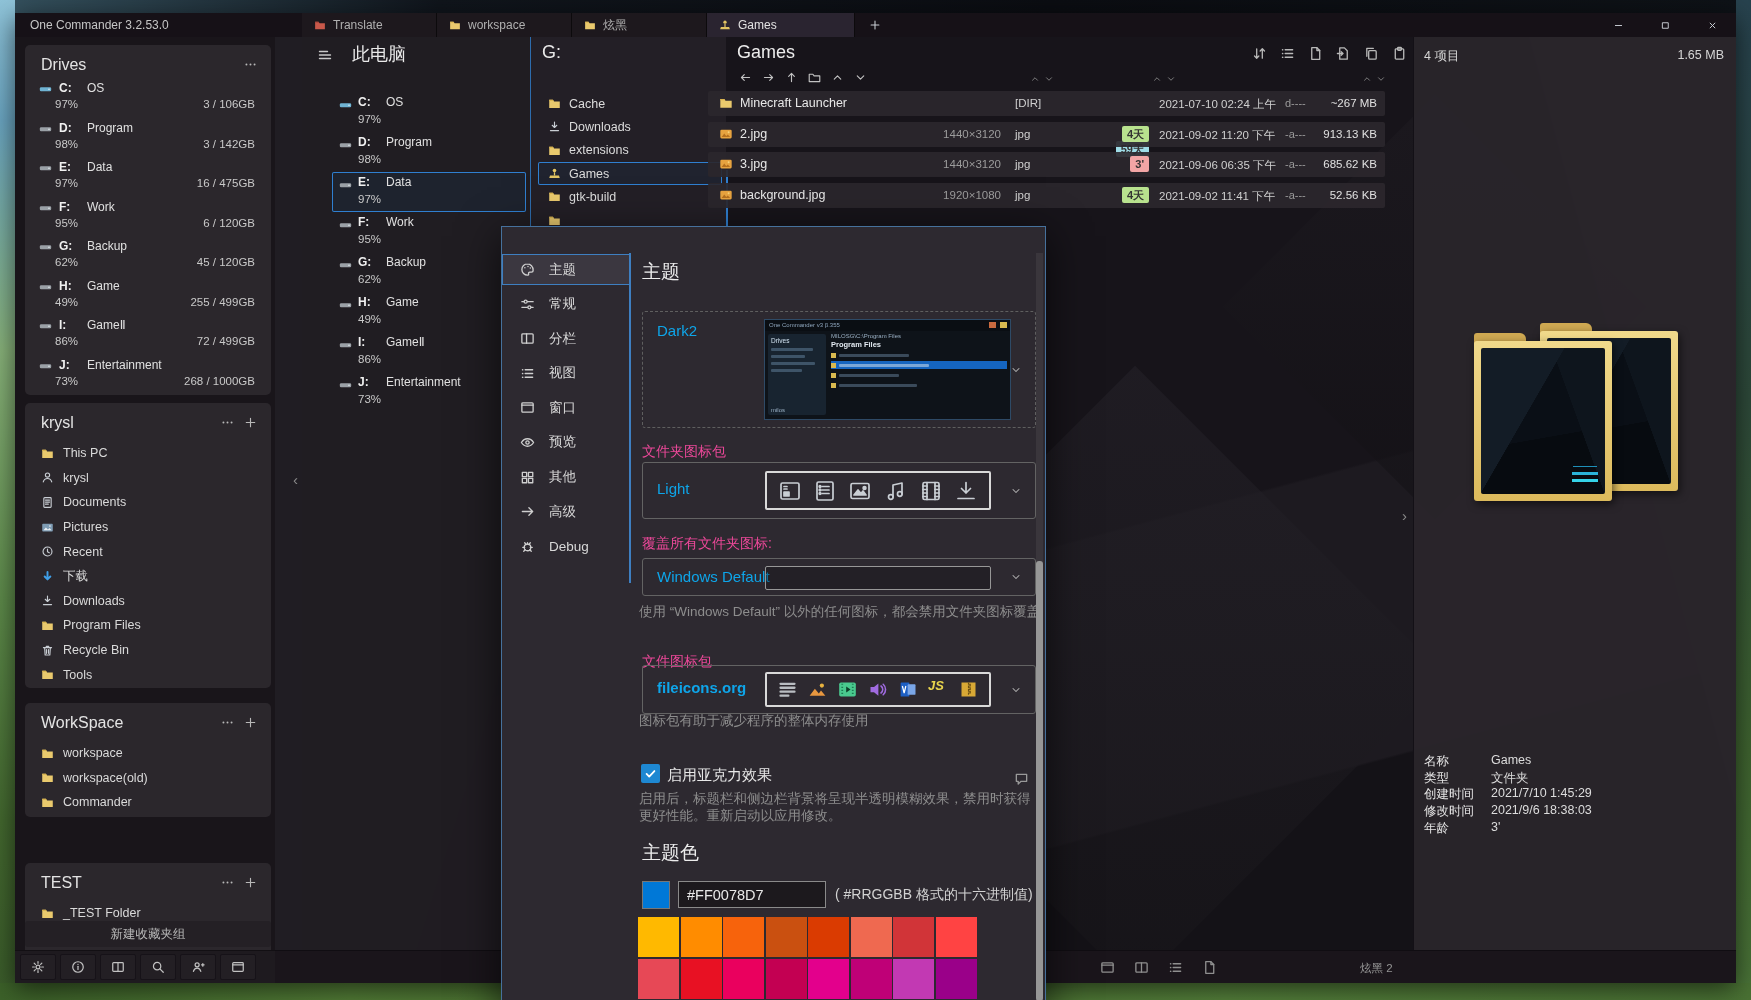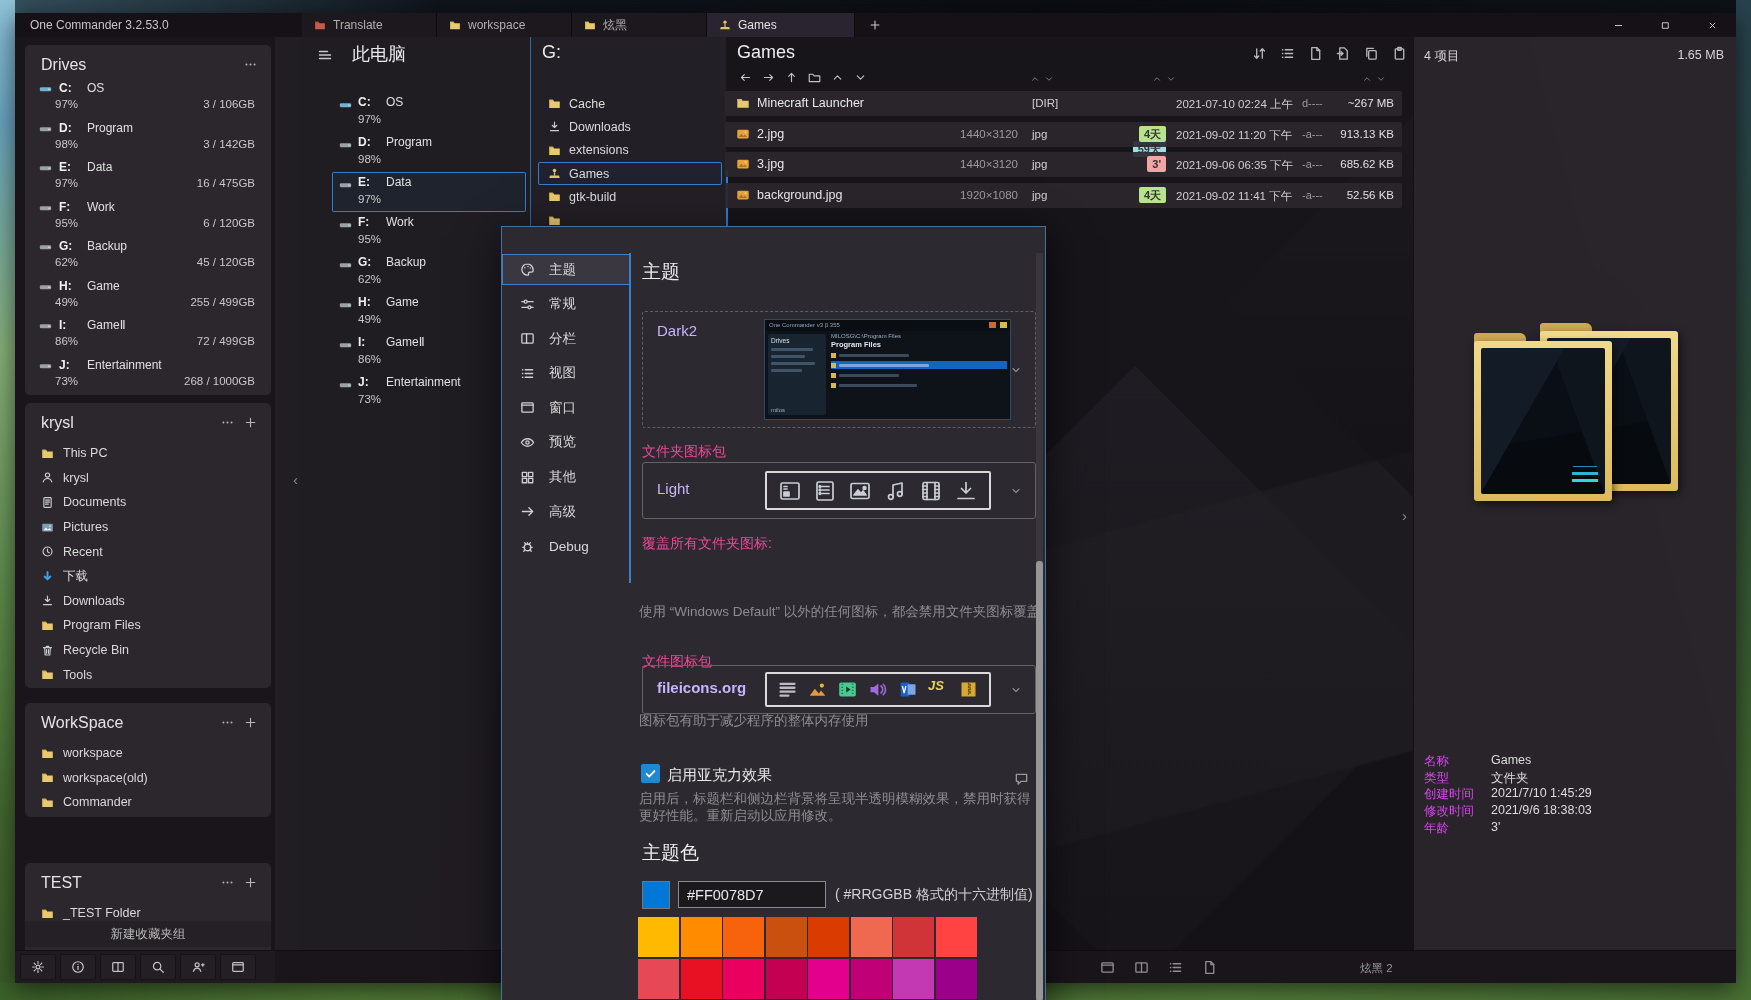--- a/index.html
+++ b/index.html
@@ -74,21 +74,21 @@
 .tl2{left:726px;top:170px;width:2px;height:56px;background:#2f7fd0}
 .cvl{color:#8a8a8a;font-size:15px;line-height:1}
 
 .c3-title{left:737px;top:42px;font-size:18px;color:#ececec}
 .c3-tools{left:1252px;top:46px;display:flex;gap:13px}
 .c3-tools .ic{width:15px;height:15px;color:#b9b9b9}
 .c3-nav{left:739px;top:71px;display:flex;gap:10px;align-items:center}
 .c3-nav .ic{width:13px;height:13px;color:#c2c2c2}
 .sortp{top:74px;display:flex;gap:4px}
 .sortp .ic{width:10px;height:10px;color:#8a8a8a}
-.file-rows{left:725px;top:91px;width:677px}
+.file-rows{left:708px;top:91px;width:677px}
 .frow{position:relative;height:25px;margin-bottom:5.5px;background:rgba(43,39,44,.92);border-radius:2px}
 .frow .f-ic{position:absolute;left:11px;top:5px;width:14px;height:14px}
 .f-name{position:absolute;left:32px;top:5px;font-size:12.5px;color:#e8e8e8}
 .f-dims{position:absolute;left:180px;width:113px;top:6px;text-align:right;font-size:11.5px;color:#9c9c9c}
 .f-ext{position:absolute;left:307px;top:6px;font-size:11.5px;color:#d0d0d0}
 .f-agewrap{position:absolute;left:377px;width:64px;top:4px;display:flex;justify-content:flex-end}
 .badge{padding:1px 5px;border-radius:2px;font-size:11px;font-weight:700;color:#333;line-height:14px}
 .f-date{position:absolute;left:451px;top:6px;font-size:11.5px;color:#cfcfcf}
 .f-attrs{position:absolute;left:577px;top:6px;font-size:11px;color:#9a9a9a}
 .f-size{position:absolute;left:600px;width:69px;top:6px;text-align:right;font-size:11.5px;color:#e0e0e0}
@@ -99,40 +99,40 @@
 .fprev{position:absolute;left:60px;top:282px;width:215px;height:205px}
 .folder{position:absolute;width:138px;height:168px}
 .folder.back{left:66px;top:4px}
 .folder.front{left:0;top:14px}
 .f-tab{position:absolute;left:0;top:0;width:52px;height:14px;background:#cfa952;border-radius:3px 6px 0 0}
 .f-bdy{position:absolute;left:0;top:8px;right:0;bottom:0;background:linear-gradient(180deg,#f0d98b,#dcba5c);border-radius:3px;padding:7px;box-shadow:2px 3px 8px rgba(0,0,0,.55)}
 .f-img{width:100%;height:100%;border-radius:2px;position:relative;background-color:#0a0f16;background-image:linear-gradient(120deg,#131c26 0 40%,rgba(0,0,0,0) 40.2%),linear-gradient(250deg,#0e151d 0 30%,rgba(0,0,0,0) 30.2%),linear-gradient(170deg,rgba(0,0,0,0) 0 60%,#070b10 60.2%)}
 .folder.front .f-img::after{content:'';position:absolute;right:7px;bottom:12px;width:26px;height:3px;background:#35d3e8;box-shadow:0 -7px 0 0 #2bb3d8,0 -14px 0 -1px #1e8fb8}
 .dt-rows{position:absolute;left:10px;top:716px;width:300px}
 .dt-row{height:16.7px;font-size:12.5px;display:flex}
-.dt-k{width:67px;color:#d946ef}
+.dt-k{width:67px;color:#e5e5e5}
 .dt-v{color:#dcdcdc}
 
 .bottom-bar{left:275px;top:950px;width:1461px;height:33px;background:rgba(26,22,27,.92);border-top:1px solid #100d12}
 .bicon{position:absolute;top:9px;width:15px;height:15px;color:#8f8f8f}
 .bb-label{position:absolute;left:1085px;top:10px;font-size:11.5px;color:#949494}
 
 .dlg{left:501px;top:226px;width:545px;height:790px;background:#2d2930;border:1px solid #46719c;box-shadow:0 10px 40px rgba(0,0,0,.65);z-index:50}
 .dlg-tb{height:26px;background:#39353b;display:flex;align-items:center;padding-left:12px;font-size:12.5px;color:#dcdcdc}
 .dlg-close{margin-left:auto;margin-right:5px;width:27px;height:18px;background:#c4423b;border-radius:2px;display:flex;align-items:center;justify-content:center}
 .dlg-close .ic{width:9px;height:9px;color:#fff}
 .dnav-list{position:absolute;left:0;top:27px;width:128px}
 .dnav{height:31px;margin-bottom:3.6px;display:flex;align-items:center;padding-left:18px;gap:14px;font-size:13.5px;color:#d8d8d8}
 .dnav .ic{width:15px;height:15px;color:#cfcfcf}
 .dnav.sel{background:#3b3740;box-shadow:inset 0 0 0 1px #3e7fc1}
 .dlg-vline{position:absolute;left:127px;top:26px;width:2px;height:330px;background:#3e7fc1}
 .s-h1{position:absolute;left:140px;font-size:19px;color:#ececec}
 .box{position:absolute;left:140px;width:394px;border:1px solid #636363;border-radius:3px}
 .box.dashed{border-style:dashed;border-color:#5f5f5f}
-.box-name{position:absolute;left:14px;font-size:15px;color:#c4b5fd}
+.box-name{position:absolute;left:14px;font-size:15px;color:#0ea5e9}
 .box-chev{position:absolute;right:13px;top:50%;margin-top:-6px;width:12px;height:12px;color:#b0b0b0}
 .strip{position:absolute;left:122px;width:226px;border:2px solid #d9d9d9;border-radius:2px;display:flex;align-items:center;justify-content:space-around;padding:0 5px;color:#e8e8e8}
 .strip .ic{width:24px;height:24px}
 .strip2 .ic{width:21px;height:21px}
 .s-lab{position:absolute;left:140px;font-size:14px;color:#ec4899}
 .s-desc{position:absolute;left:137px;width:402px;font-size:13.5px;color:#8d8d8d;line-height:16.5px}
 .wd-input{position:absolute;left:122px;top:7px;width:226px;height:24px;border:1px solid #979797;background:rgba(18,16,20,.35);border-radius:2px;color:#ddd;font-size:12px;padding:0 6px;outline:none}
 .chk{position:absolute;left:139px;top:537px;width:19px;height:19px;background:#1e88d2;border-radius:2px;display:flex;align-items:center;justify-content:center}
 .chk .ic{width:13px;height:13px}
 .chk-lab{position:absolute;left:165px;top:539px;font-size:15px;color:#e8e8e8}
@@ -1292,20 +1292,29 @@
 
     </div>
     <span class="box-chev ic">
         <svg viewBox="0 0 16 16" fill="none" stroke="currentColor" stroke-width="1.4" stroke-linecap="round" stroke-linejoin="round">
           <path d="M4 6l4 4 4-4"></path>
         </svg>
       </span>
   </div>
 
   <div class="s-lab" style="top:308px">覆盖所有文件夹图标:</div>
+  <div class="box" style="top:331px;height:38px">
+    <span class="box-name" style="top:9px">Windows Default</span>
+    <input class="wd-input" readonly="" value="" style="">
+    <span class="box-chev ic">
+        <svg viewBox="0 0 16 16" fill="none" stroke="currentColor" stroke-width="1.4" stroke-linecap="round" stroke-linejoin="round">
+          <path d="M4 6l4 4 4-4"></path>
+        </svg>
+      </span>
+  </div>
   <div class="s-desc" style="top:377px">使用 “Windows Default” 以外的任何图标，都会禁用文件夹图标覆盖</div>
 
   <div class="s-lab" style="top:426px">文件图标包</div>
   <div class="box" style="top:438px;height:49px">
     <span class="box-name" style="top:13px;font-weight:700">fileicons.org</span>
     <div class="strip strip2" style="top:6px;height:35px">
 
         <span class="ic">
           <svg viewBox="0 0 24 24" fill="none" stroke="#b9bdc2" stroke-width="2.6" stroke-linecap="round">
             <path d="M4 5.5h16M4 10h16M4 14.5h16M4 19h9"></path>

